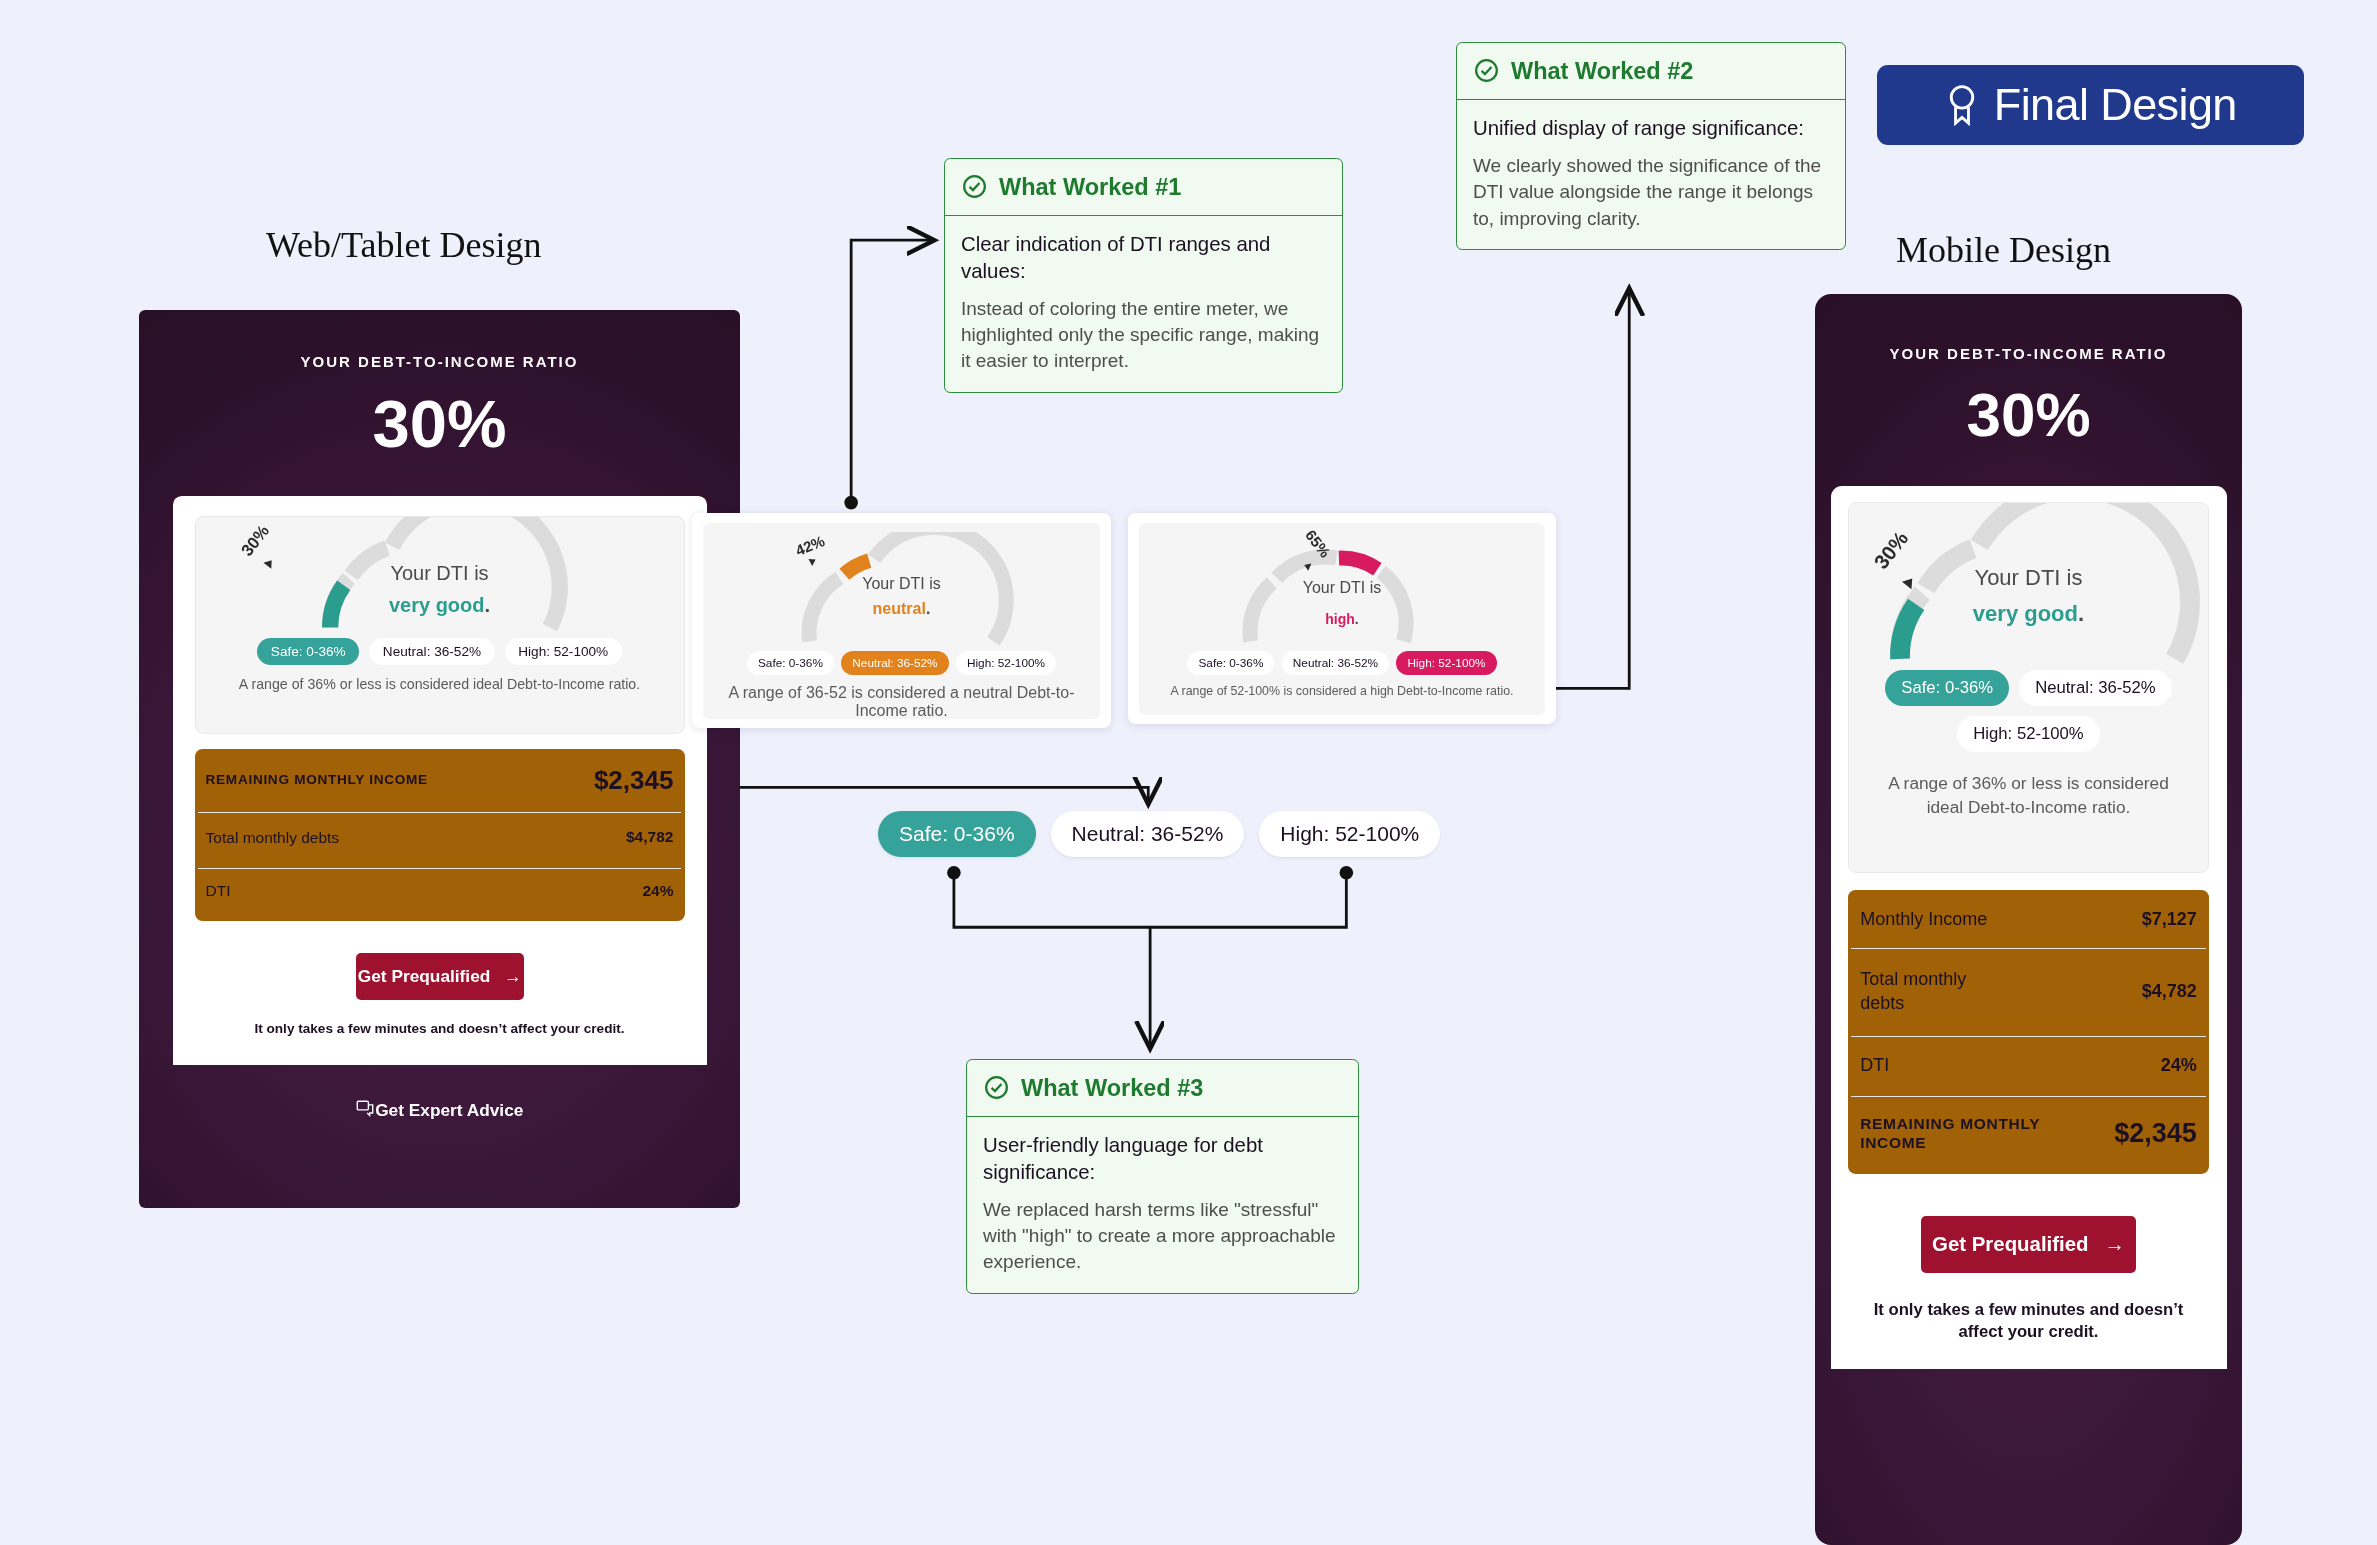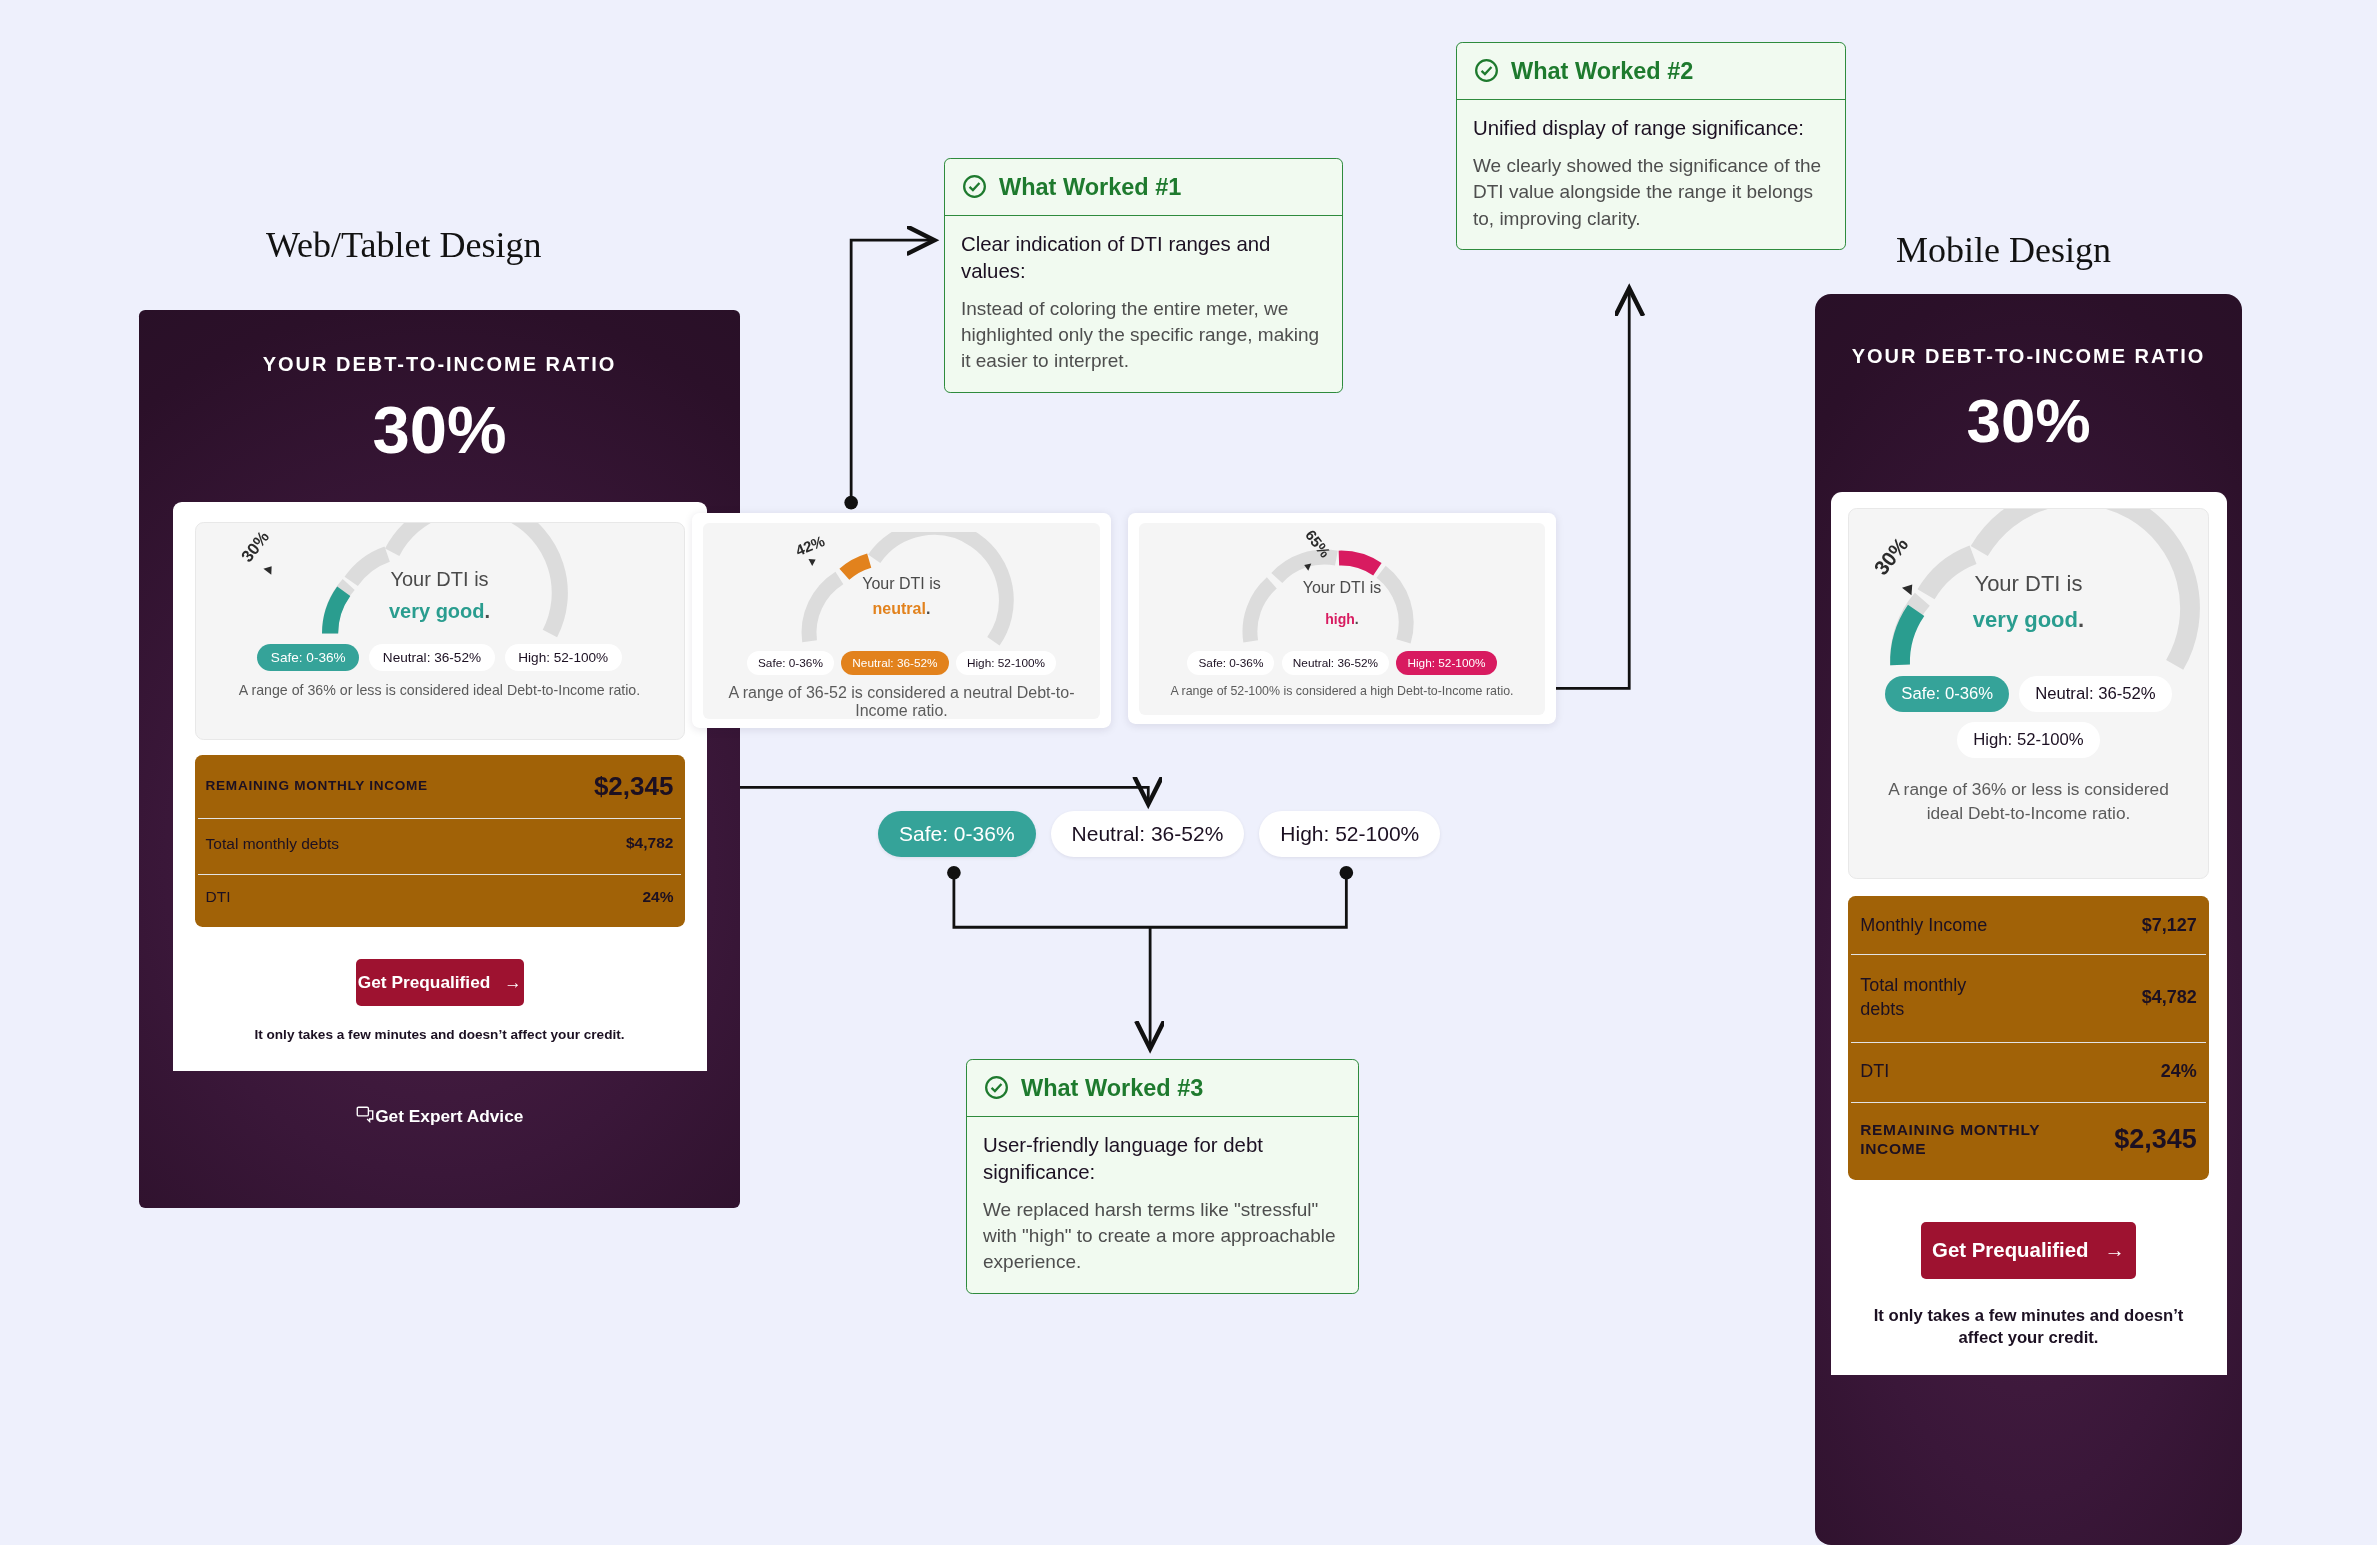--- a/index.html
+++ b/index.html
@@ -39,21 +39,21 @@
     position:absolute;
     background:
       radial-gradient(120% 90% at 50% 62%, #4a1f45 0%, #3a1739 38%, #2b1029 70%, #251024 100%);
     border-radius:6.2px;
     overflow:hidden;
   }
   #web-device   { left:139px;  top:310px; width:601px;  height:898px; }
   #mobile-device{ left:1815px; top:294px; width:427px;  height:1251px; border-radius:16px; }
 
   .device-label {
-    text-align:center; color:#fff; font-size:20px;
+    text-align:center; color:#fff; font-size:15px;
     letter-spacing:2px; font-weight:600;
   }
   .device-value {
     text-align:center; color:#fff; font-weight:700;
     line-height:1;
   }
   #web-device .device-label  { margin-top:43px; }
   #web-device .device-value  { margin-top:20px; font-size:67px; }
   #mobile-device .device-label{ margin-top:51px; }
   #mobile-device .device-value{ margin-top:22px; font-size:62px; }
@@ -200,20 +200,29 @@
       <path d="M1541,1410 L1541,1498 L2175,1498 L2175,1410" fill="none" stroke="#111" stroke-width="4.5"></path>
       <path d="M1858,1498 L1858,1690" fill="none" stroke="#111" stroke-width="4.5" marker-end="url(#ah)"></path>
     </g>
 
     <g>
       <circle cx="2425" cy="1112" r="13" fill="#111"></circle>
       <path d="M2425,1112 L2632,1112 L2632,470" fill="none" stroke="#111" stroke-width="4.5" marker-end="url(#ah)"></path>
     </g>
   </svg>
 
+  <div id="final-badge">
+    <span>
+      <svg viewBox="0 0 24 30" fill="none" stroke="#fff" stroke-width="2">
+        <circle cx="12" cy="10" r="7.5"></circle>
+        <path d="M7.5 17 L7.5 28 L12 24 L16.5 28 L16.5 17"></path>
+      </svg>
+    </span>
+    <span class="badge-text">Final Design</span>
+  </div>
 
   <div class="section-title" id="web-title">Web/Tablet Design</div>
   <div class="section-title" id="mobile-title">Mobile Design</div>
 
   <div class="device" id="web-device">
     <div class="device-label">YOUR DEBT-TO-INCOME RATIO</div>
     <div class="device-value">30%</div>
 
     <div class="sheet" id="web-sheet">
 

